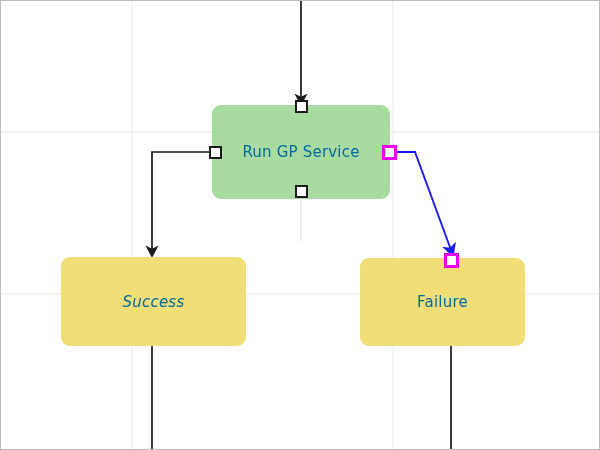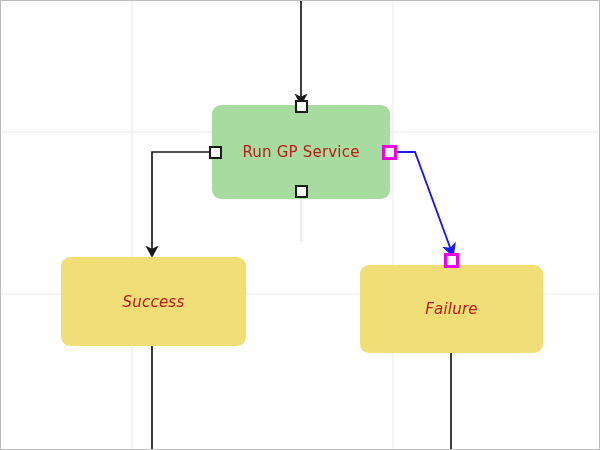--- a/index.html
+++ b/index.html
@@ -30,21 +30,21 @@
   #node-layer { z-index: 2; }
   #port-layer { z-index: 3; }
 
   .node {
     position: absolute;
     box-sizing: border-box;
     border-radius: 9px;
     display: flex;
     align-items: center;
     justify-content: center;
-    color: #b91c1c;
+    color: #0369a1;
     font-size: 15px;
     font-family: "DejaVu Sans", sans-serif;
     font-weight: 400;
     letter-spacing: 0.2px;
     user-select: none;
   }
   .node-label {
     pointer-events: none;
     white-space: nowrap;
   }
@@ -102,21 +102,21 @@
   <div id="node-layer">
 
     <div class="node" style="left:211px; top:104px; width:178px; height:94px; background:#a8dba0;">
       <span class="node-label">Run GP Service</span>
     </div>
 
     <div class="node" style="left:60px; top:256px; width:185px; height:89px; background:#f2de77;font-style:italic;">
       <span class="node-label">Success</span>
     </div>
 
-    <div class="node" style="left:359px; top:264px; width:183px; height:88px; background:#f2de77;font-style:italic;">
+    <div class="node" style="left:359px; top:257px; width:165px; height:88px; background:#f2de77;">
       <span class="node-label">Failure</span>
     </div>
 
   </div>
 
   <div id="port-layer">
 
     <div class="port port-default" style="left:293.5px; top:98.5px; width:13px; height:13px;"></div>
 
     <div class="port port-default" style="left:207.5px; top:144.5px; width:13px; height:13px;"></div>

